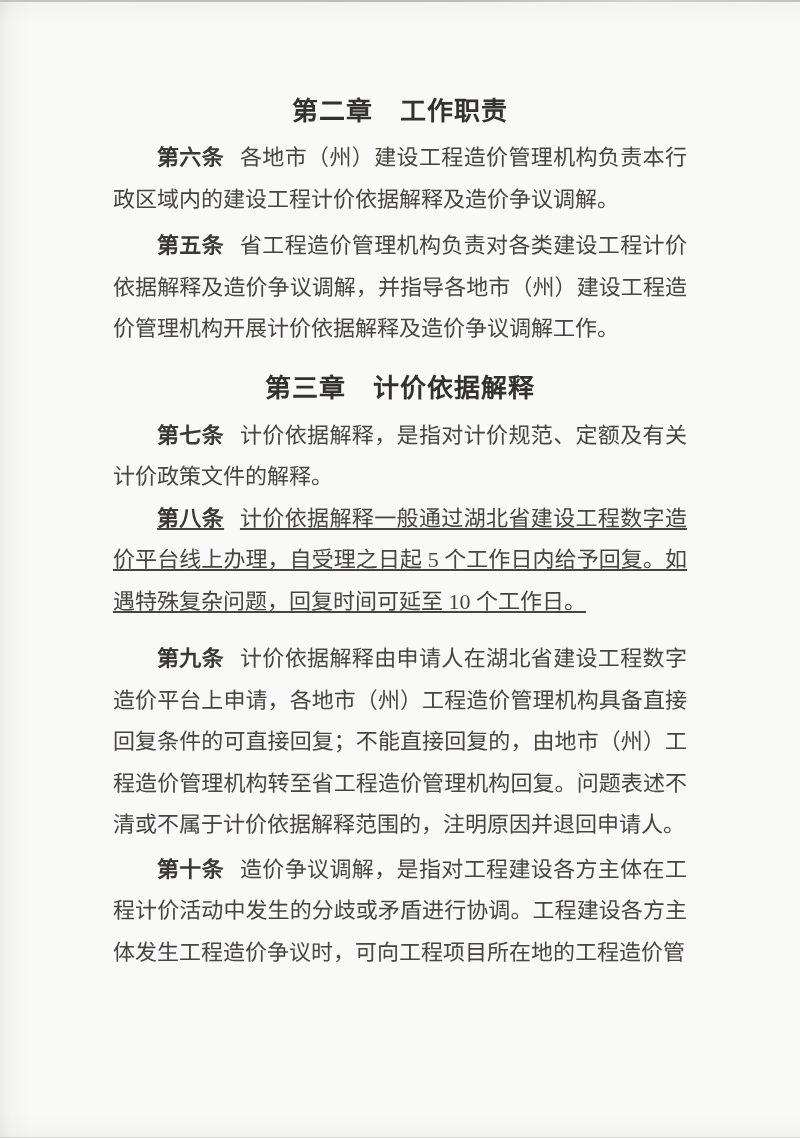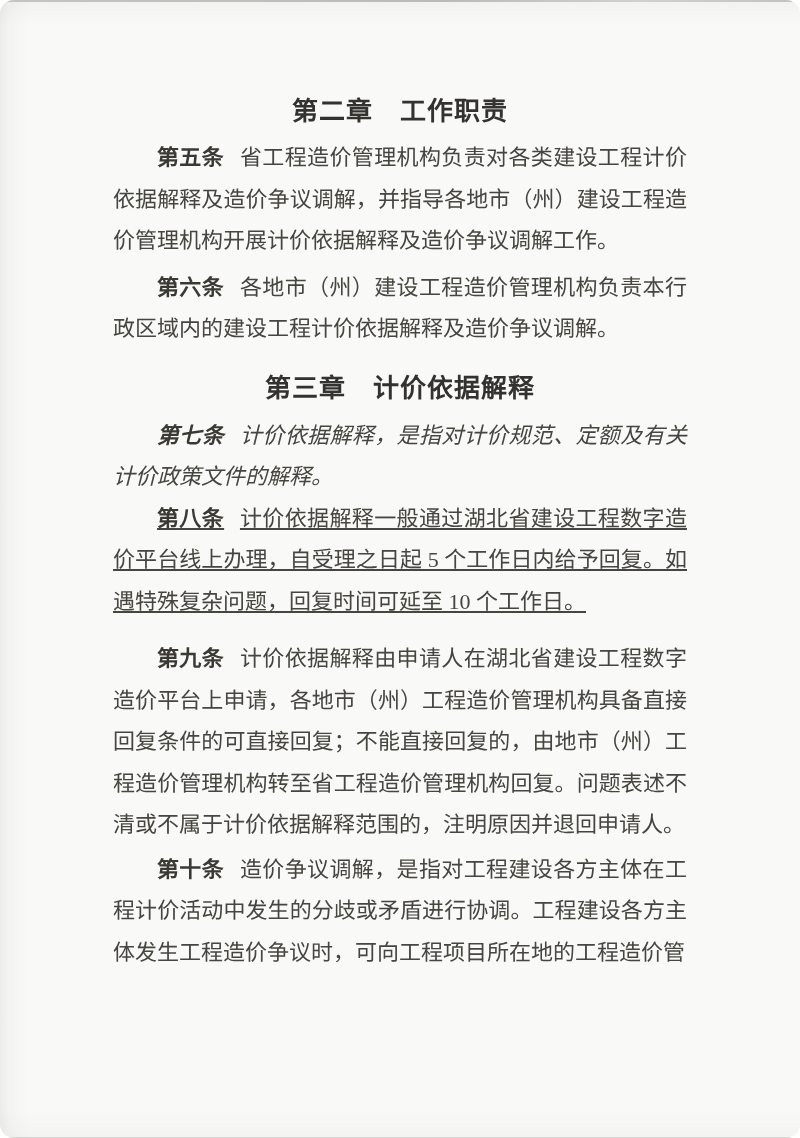--- a/index.html
+++ b/index.html
@@ -14,21 +14,20 @@
     margin: 0 auto;
     background:
       linear-gradient(90deg, rgba(0,0,0,0.055) 0px, rgba(0,0,0,0.02) 10px, rgba(0,0,0,0) 30px),
       linear-gradient(180deg, rgba(0,0,0,0.03) 0px, rgba(0,0,0,0) 26px),
       linear-gradient(0deg, rgba(0,0,0,0.025) 0px, rgba(0,0,0,0) 30px),
       #f9f9f7;
     overflow: hidden;
     box-sizing: border-box;
     font-family: "Liberation Serif", serif;
     color: #454442;
-    border-radius: 14px;
   }
   .page::before {
     
     content: "";
     position: absolute;
     top: 0; left: 0;
     width: 100%;
     height: 2px;
     background: linear-gradient(90deg, #b7b5b1 0%, #a9a7a3 55%, #c7c5c1 80%, #b3b1ad 100%);
     opacity: 0.75;
@@ -70,36 +69,36 @@
     color: #46453f;
   }
   .article .art-label {
     font-family: "Liberation Sans", sans-serif;
     font-weight: bold;
     color: #3a3934;
     margin-right: 0.72em;
   }
   .article.a5  { margin-top: 5px; }
   .article.a6  { margin-top: 5px; }
-  .article.a7  { margin-top: 0; font-style: italic; }
+  .article.a7  { margin-top: 0; }
   .article.a8  { margin-top: 0; text-decoration: underline; }
   .article.a9  { margin-top: 16px; }
   .article.a10 { margin-top: 3px; }
 </style>
 </head>
 <body>
 
 <div class="page">
   <div class="content">
 
     <h2 class="chapter-heading h2">第二章　工作职责</h2>
 
+    <p class="article a6"><span class="art-label">第六条</span><span>各地市（州）建设工程造价管理机构负责本行政区域内的建设工程计价依据解释及造价争议调解。</span></p>
+
     <p class="article a5"><span class="art-label">第五条</span><span>省工程造价管理机构负责对各类建设工程计价依据解释及造价争议调解，并指导各地市（州）建设工程造价管理机构开展计价依据解释及造价争议调解工作。</span></p>
-
-    <p class="article a6"><span class="art-label">第六条</span><span>各地市（州）建设工程造价管理机构负责本行政区域内的建设工程计价依据解释及造价争议调解。</span></p>
 
     <h2 class="chapter-heading h3">第三章　计价依据解释</h2>
 
     <p class="article a7"><span class="art-label">第七条</span><span>计价依据解释，是指对计价规范、定额及有关计价政策文件的解释。</span></p>
 
     <p class="article a8"><span class="art-label">第八条</span><span>计价依据解释一般通过湖北省建设工程数字造价平台线上办理，自受理之日起 5 个工作日内给予回复。如遇特殊复杂问题，回复时间可延至 10 个工作日。</span></p>
 
     <p class="article a9"><span class="art-label">第九条</span><span>计价依据解释由申请人在湖北省建设工程数字造价平台上申请，各地市（州）工程造价管理机构具备直接回复条件的可直接回复；不能直接回复的，由地市（州）工程造价管理机构转至省工程造价管理机构回复。问题表述不清或不属于计价依据解释范围的，注明原因并退回申请人。</span></p>
 
 

